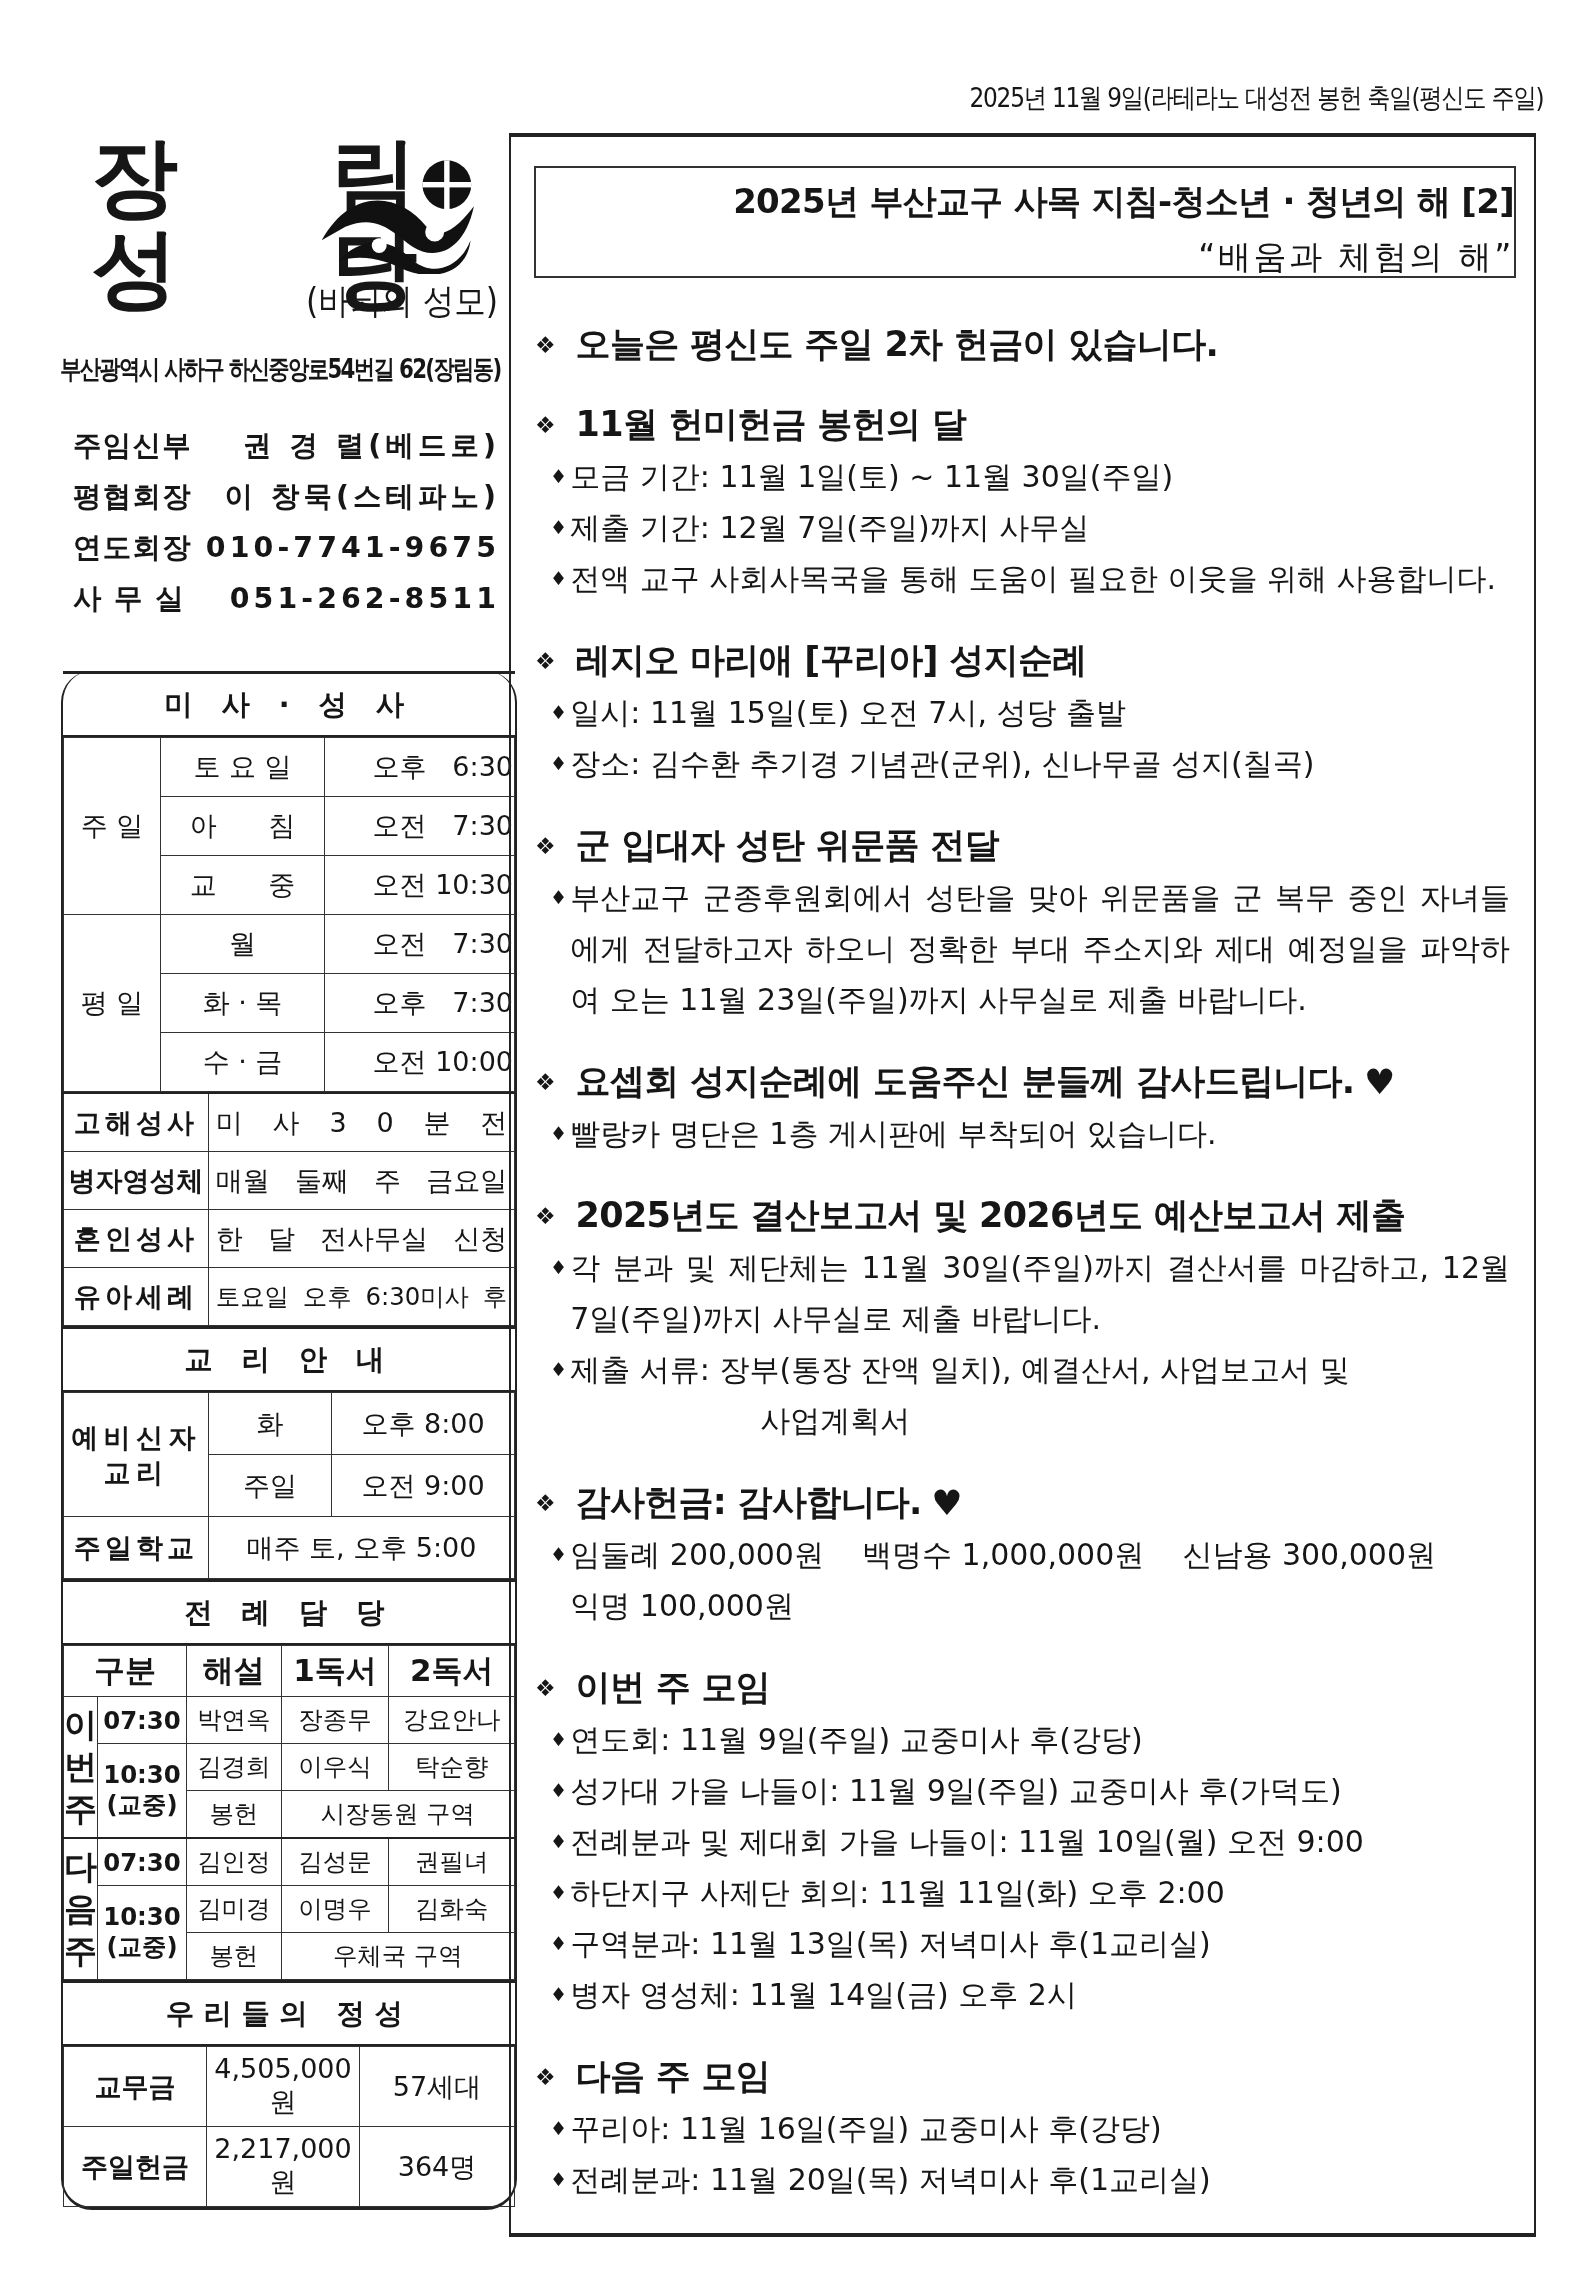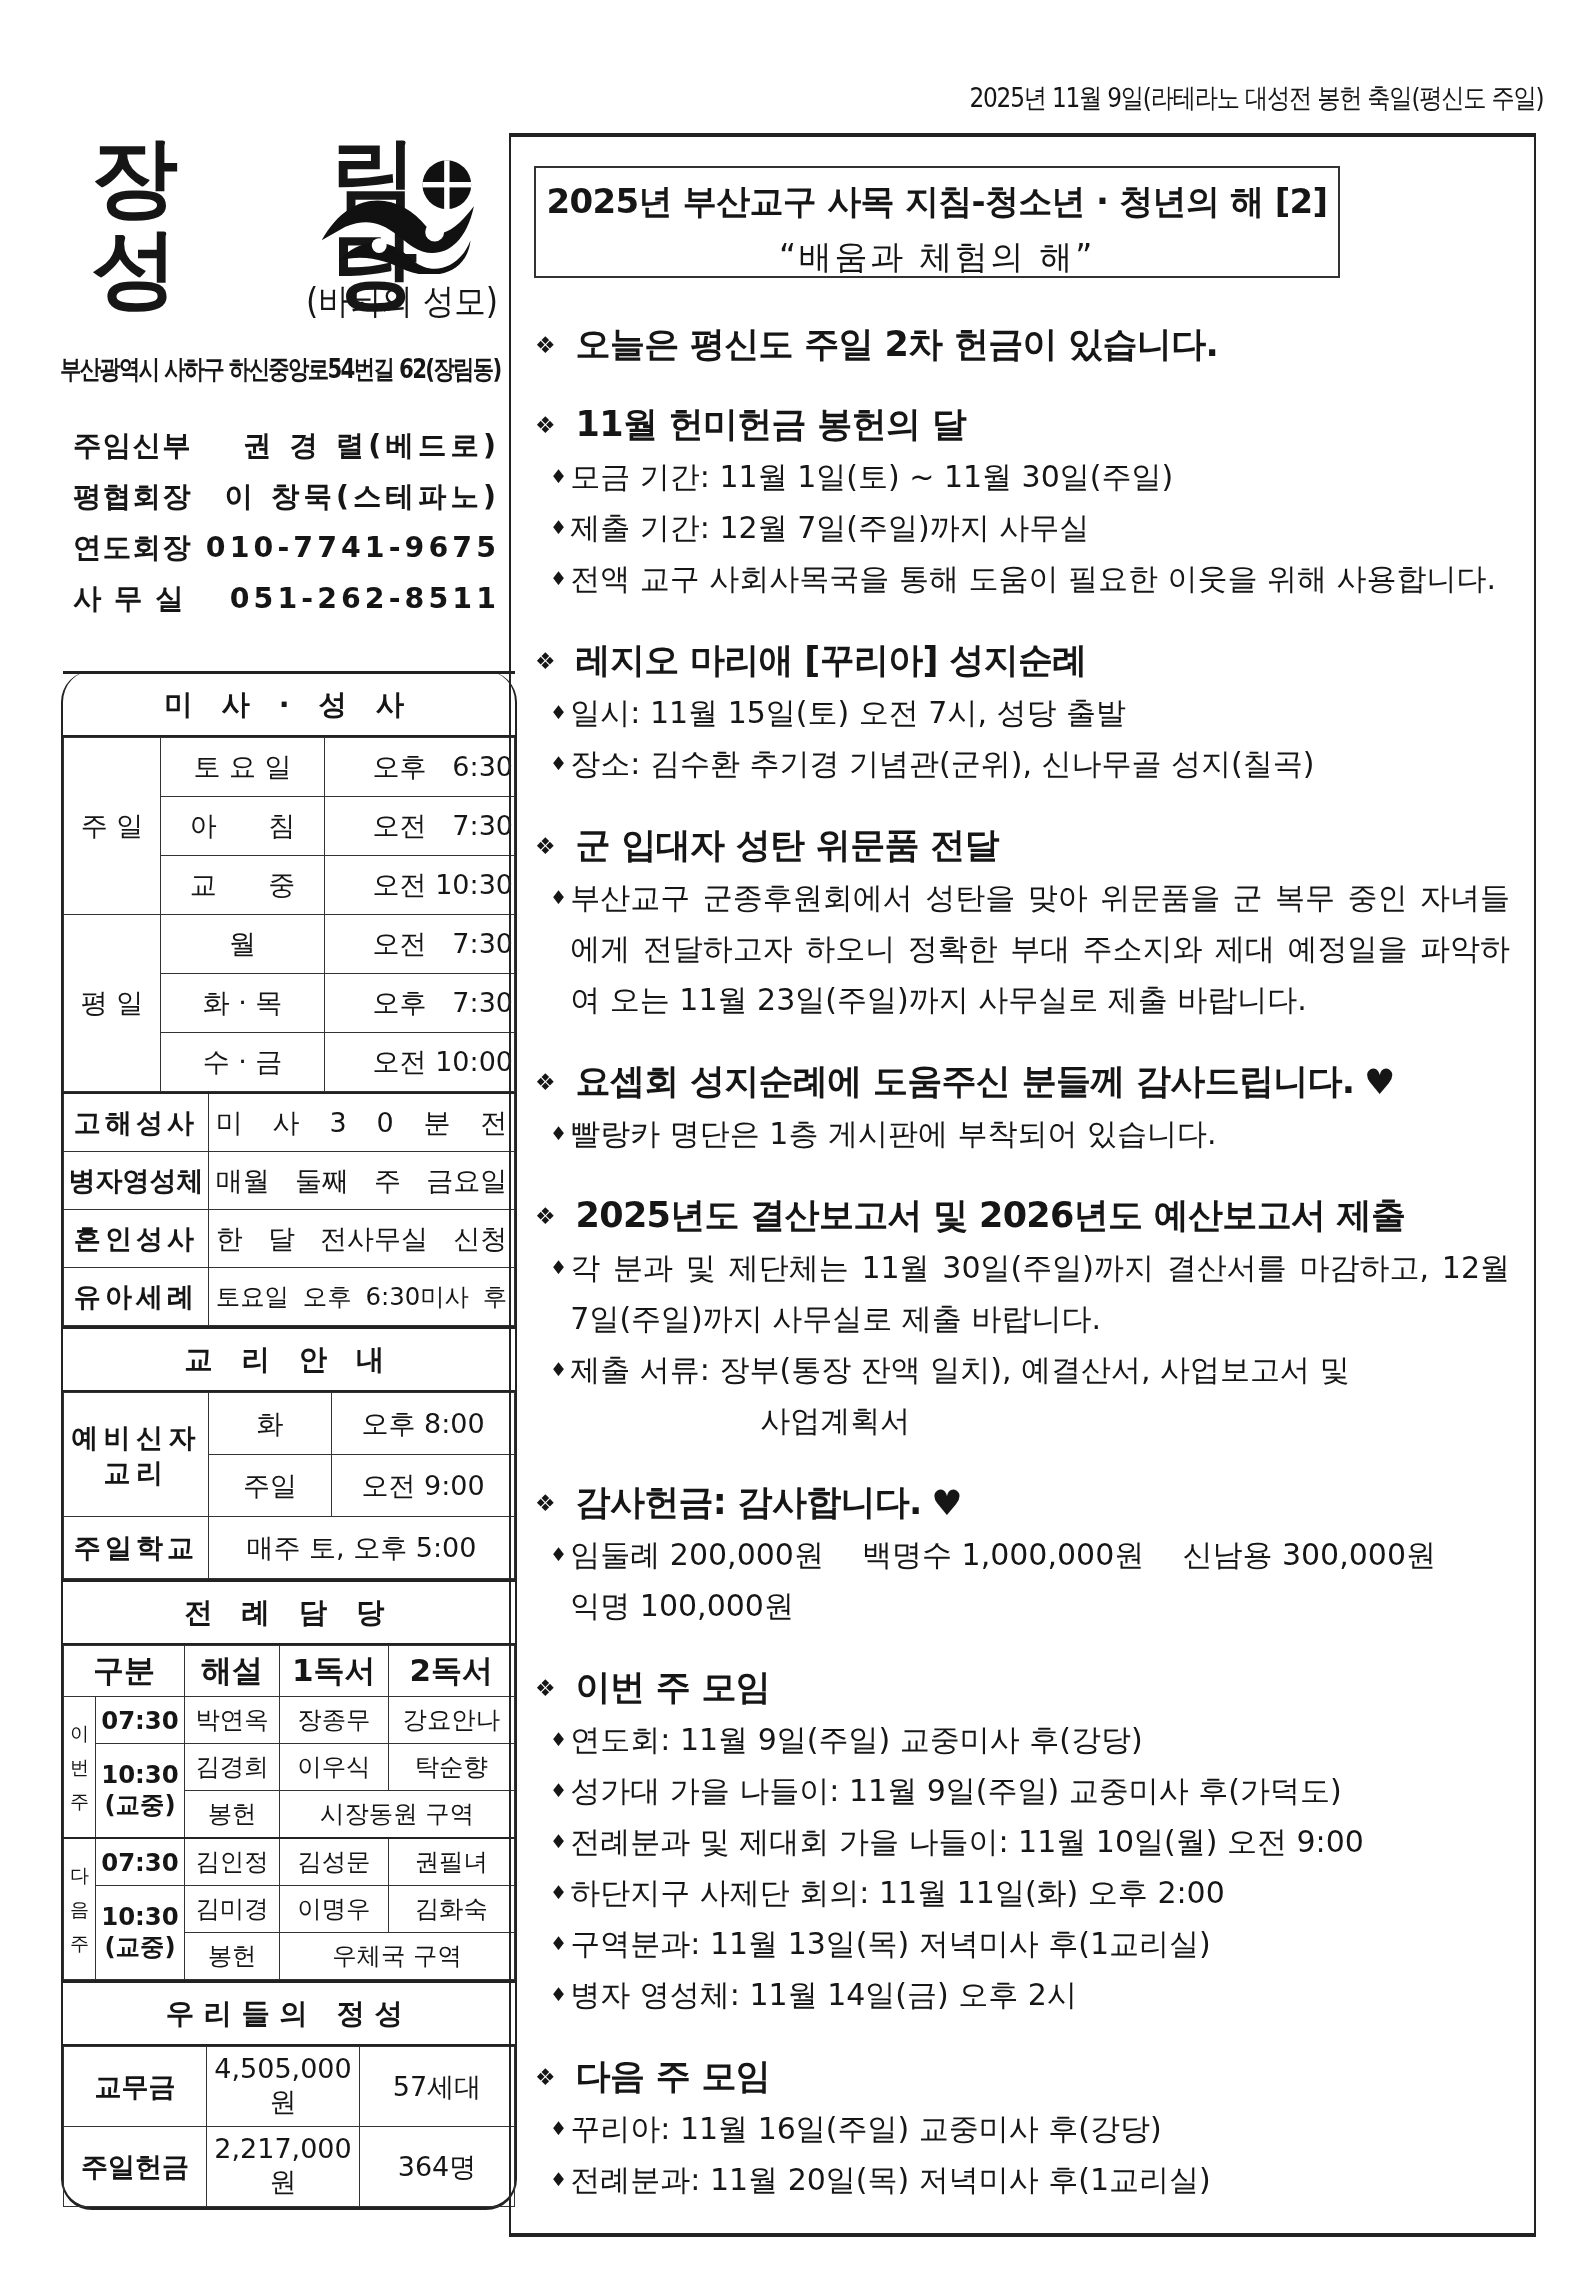--- a/index.html
+++ b/index.html
@@ -24,27 +24,27 @@
   table { border-collapse: collapse; width: 100%; }
   td { border: 1.4px solid #333; text-align: center; padding: 0; font-size: 27px; }
   .mass td { height: 58px; }
   .mass td.time { text-align: right; padding-right: 1px; white-space: pre; }
   .sac td { height: 57px; font-size: 27px; }
   .sac td.lbl { font-weight: bold; letter-spacing: 4.1px; width: 144px; white-space: nowrap; }
   .sac td.val { text-align: justify; text-align-last: justify; padding: 0 6.8px; white-space: nowrap; }
   .cat td { height: 61px; }
   .lit td { height: 46px; font-size: 24.4px; }
   .lit td.h { font-weight: bold; font-size: 31px; height: 50px; }
-  .lit td.wk { font-weight: normal; font-size: 19px; width: 31px; line-height: 34px; }
+  .lit td.wk { font-weight: bold; font-size: 33px; width: 31px; line-height: 42px; }
   .lit td.tm { font-weight: bold; font-size: 24.4px; width: 88px; }
   .off td { height: 79px; font-size: 27px; }
   .off td.lbl { font-weight: bold; font-size: 27px; }
 
   .main-box { left: 509px; top: 133px; width: 1027px; height: 2104px; border: 2px solid #222; border-top-width: 4.1px; border-bottom-width: 4.1px; box-sizing: border-box; }
-  .banner { left: 534px; top: 166px; width: 806px; height: 112px; border: 2px solid #333; box-sizing: border-box; text-align: center; }
+  .banner { left: 534px; top: 166px; width: 982px; height: 112px; border: 2px solid #333; box-sizing: border-box; text-align: right; }
   .banner-title { font-size: 34px; font-weight: bold; margin-top: 10.8px; white-space: nowrap; letter-spacing: -0.7px; }
   .banner-sub { font-size: 33px; margin-top: 10px; letter-spacing: 2.7px; }
 
   .notices { left: 535px; top: 318px; width: 975px; }
   .notice { margin-bottom: 30px; }
   .notice-title { font-size: 35px; font-weight: bold; display: flex; align-items: center; white-space: nowrap; letter-spacing: -0.7px; height: 53px; }
   .bullet-4 { width: 32.5px; font-size: 23px; display: inline-block; margin-right: 8.1px; }
   .item { font-size: 30px; display: flex; line-height: 51px; }
   .item .dia { width: 34px; flex: none; font-size: 19px; padding-left: 15px; box-sizing: content-box; width: 20.3px; }
   .item .txt { flex: 1; text-align: justify; }

